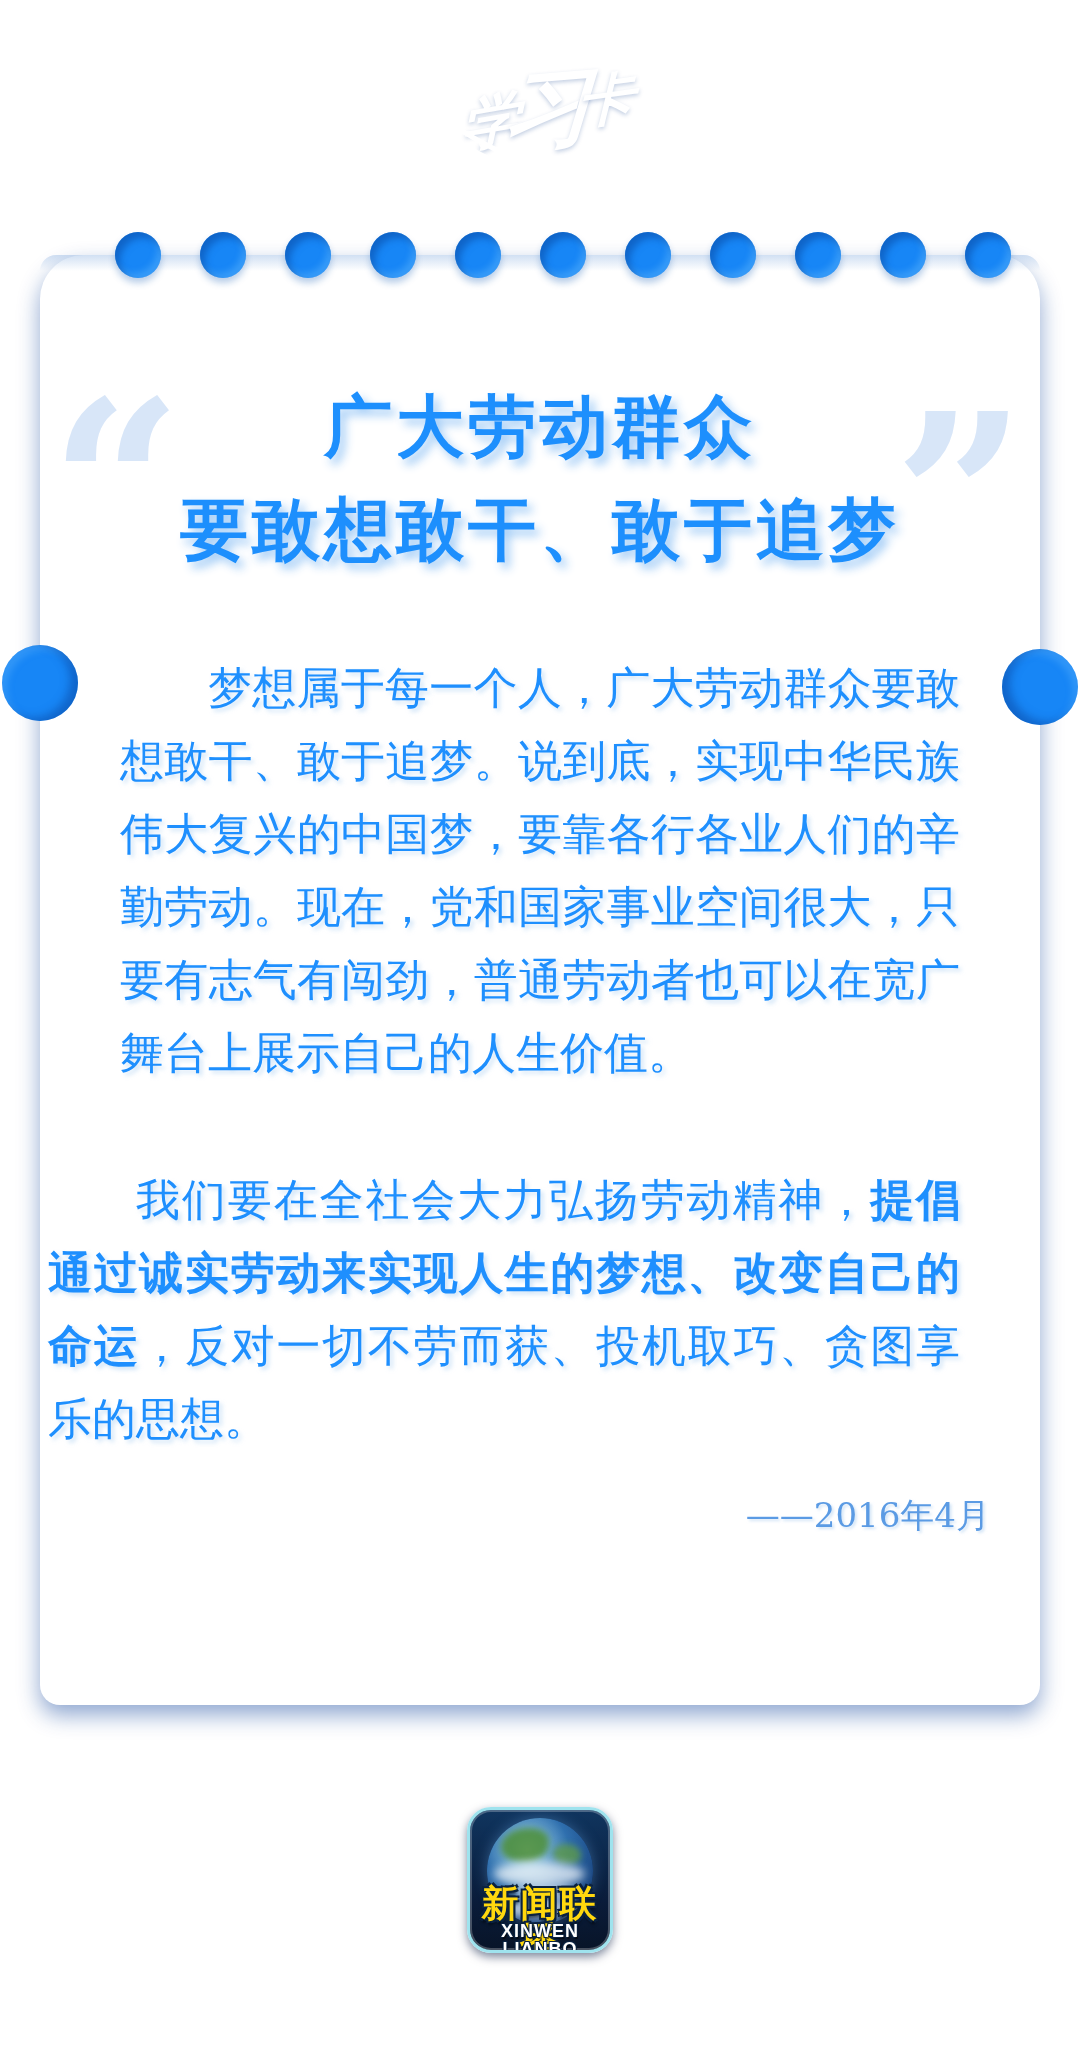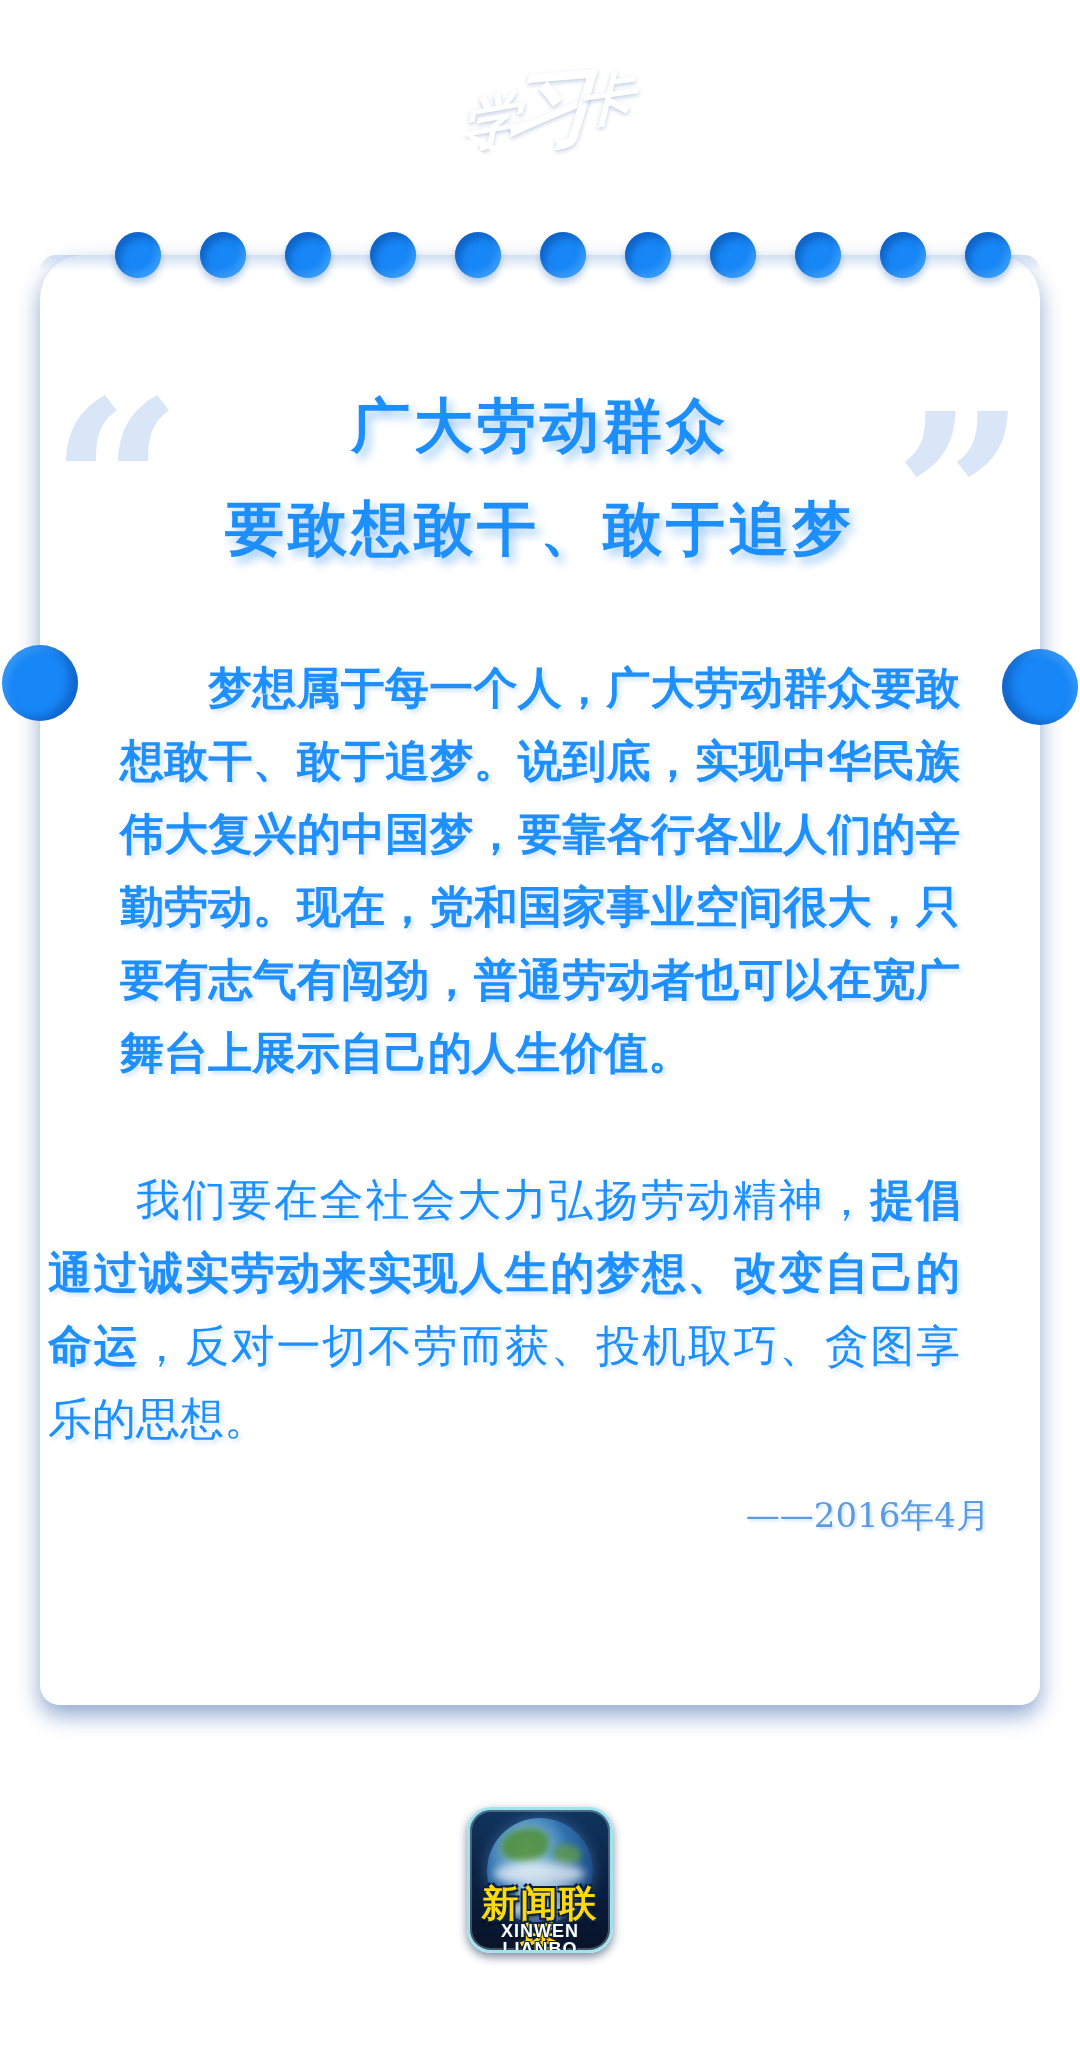--- a/index.html
+++ b/index.html
@@ -60,31 +60,31 @@
 
   .qmark{
     position:absolute; font-family:"DejaVu Serif","Liberation Serif",serif; font-weight:bold;
     font-size:230px; line-height:1; color:#D8E6F8; user-select:none;
   }
   .qmark.open{ left:10px; top:115px; }
   .qmark.close{ right:14px; top:128px; }
 
   .headline{
     margin-top:120px; text-align:center; position:relative; z-index:1;
-    color:#1D8FFD; font-weight:900; font-size:59px; line-height:103px; letter-spacing:4px;
+    color:#1D8FFD; font-weight:900; font-size:68px; line-height:103px; letter-spacing:4px;
     text-shadow:5px 6px 10px rgba(155,200,245,.95);
   }
   .para{
     position:relative; z-index:1;
     padding:0 80px; text-align:justify; text-indent:2em;
     color:#1E8FFE; font-size:44px; line-height:73px; font-weight:500;
     text-shadow:3px 3px 4px rgba(170,205,240,.55);
   }
   .para strong{ font-weight:900; }
-  .para.p1{ margin-top:70px;font-weight:bold; }
+  .para.p1{ margin-top:70px; }
   .para.p2{ margin-top:74px;padding-left:8px; }
   .attr{
     font-family:"DejaVu Serif","Liberation Serif",serif; color:#5B9BE4;
     text-shadow:2px 2px 3px rgba(180,210,240,.6);
   }
   .attr.date{ margin-top:36px; font-size:34px; line-height:48px; text-align:right; padding-right:50px; }
   .attr.source{ margin-top:14px; font-size:36px; line-height:50px; text-align:center; padding:0 40px; }
 
   
   .appicon{

